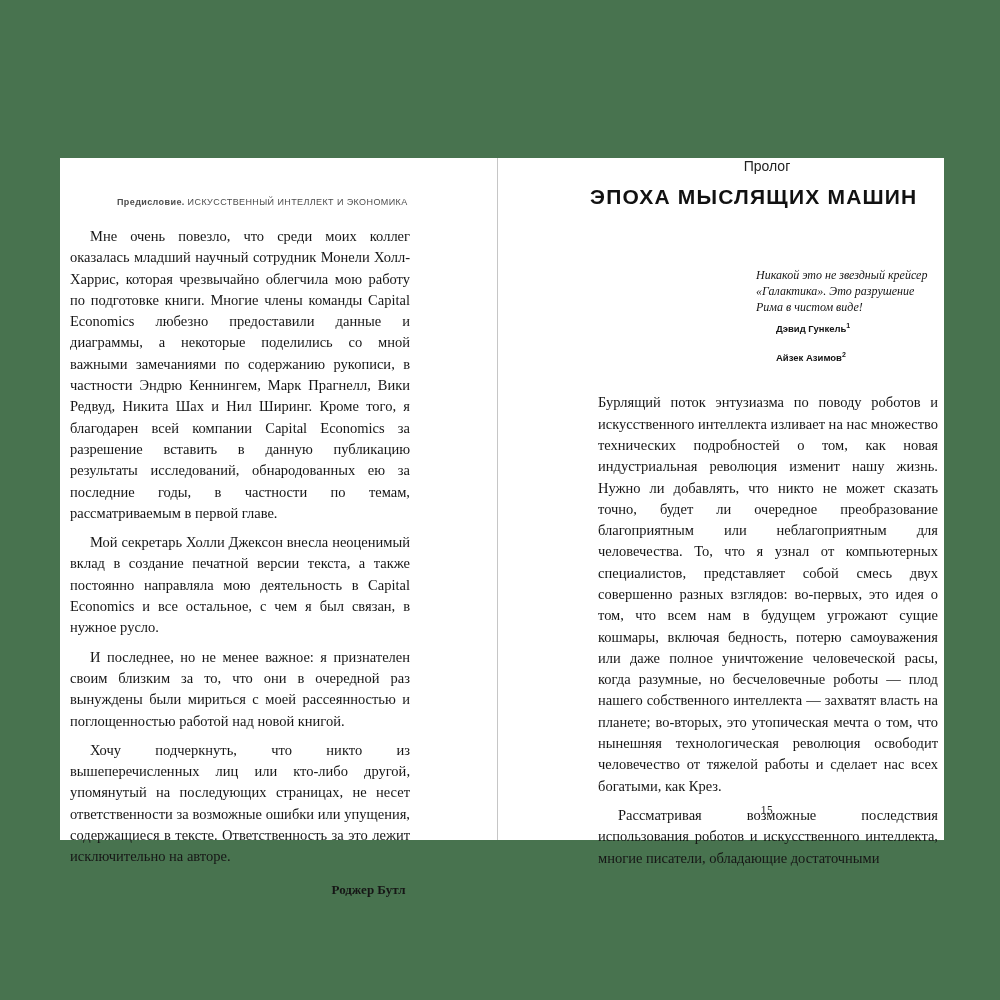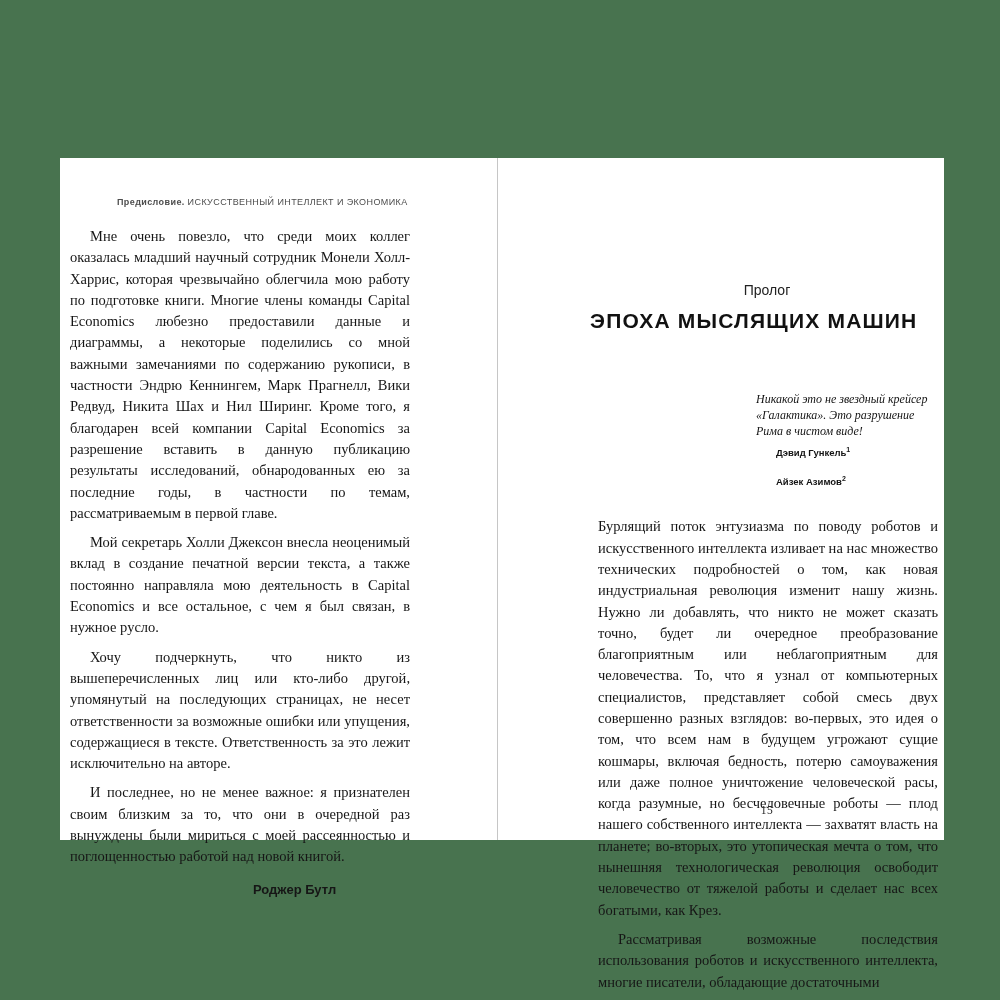--- a/index.html
+++ b/index.html
@@ -41,30 +41,30 @@
     font-size: 14.5px;
     line-height: 21.3px;
     text-align: justify;
     color: #161616;
   }
   .page-left .body-col { margin-top: 19px; }
   .page-left .body-col p { margin: 8px; text-indent: 20px; }
 
   .signature {
     margin: 13px 0 0 191px;
-    font-family: Liberation Sans, sans-serif;
+    font-family: Liberation Serif, serif;
     font-weight: bold;
     font-size: 13px;
     line-height: 18.5px;
     color: #161616;
+    text-align: center;
   }
 
   
   .kicker {
-    margin-top: 124px;
     width: 354px;
     text-align: center;
     font-family: "Liberation Sans", "DejaVu Sans", sans-serif;
     font-size: 14px;
     color: #222222;
   }
   .chapter-title {
     margin-top: 11px;
     width: 354px;
     font-family: "Liberation Sans", "DejaVu Sans", sans-serif;
@@ -120,22 +120,22 @@
 
   <div class="page page-left">
     <div class="running-head">
       <span class="rh-chapter">Предисловие.</span>
       <span class="rh-title">ИСКУССТВЕННЫЙ ИНТЕЛЛЕКТ И ЭКОНОМИКА</span>
     </div>
 
     <div class="body-col">
       <p>Мне очень повезло, что среди моих коллег оказалась младший научный сотрудник Монели Холл-Харрис, которая чрезвычайно облегчила мою работу по подготовке книги. Многие члены команды Capital Economics любезно предоставили данные и диаграммы, а некоторые поделились со мной важными замечаниями по содержанию рукописи, в частности Эндрю Кеннингем, Марк Прагнелл, Вики Редвуд, Никита Шах и Нил Ширинг. Кроме того, я благодарен всей компании Capital Economics за разрешение вставить в данную публикацию результаты исследований, обнародованных ею за последние годы, в частности по темам, рассматриваемым в первой главе.</p>
       <p>Мой секретарь Холли Джексон внесла неоценимый вклад в создание печатной версии текста, а также постоянно направляла мою деятельность в Capital Economics и все остальное, с чем я был связан, в нужное русло.</p>
+      <p>И последнее, но не менее важное: я признателен своим близким за то, что они в очередной раз вынуждены были мириться с моей рассеянностью и поглощенностью работой над новой книгой.</p>
       <p>Хочу подчеркнуть, что никто из вышеперечисленных лиц или кто-либо другой, упомянутый на последующих страницах, не несет ответственности за возможные ошибки или упущения, содержащиеся в тексте. Ответственность за это лежит исключительно на авторе.</p>
-      <p>И последнее, но не менее важное: я признателен своим близким за то, что они в очередной раз вынуждены были мириться с моей рассеянностью и поглощенностью работой над новой книгой.</p>
     </div>
 
     <div class="signature">
       <div>Роджер Бутл</div>
     </div>
   </div>
 
   <div class="gutter"></div>
 
   <div class="page page-right">

